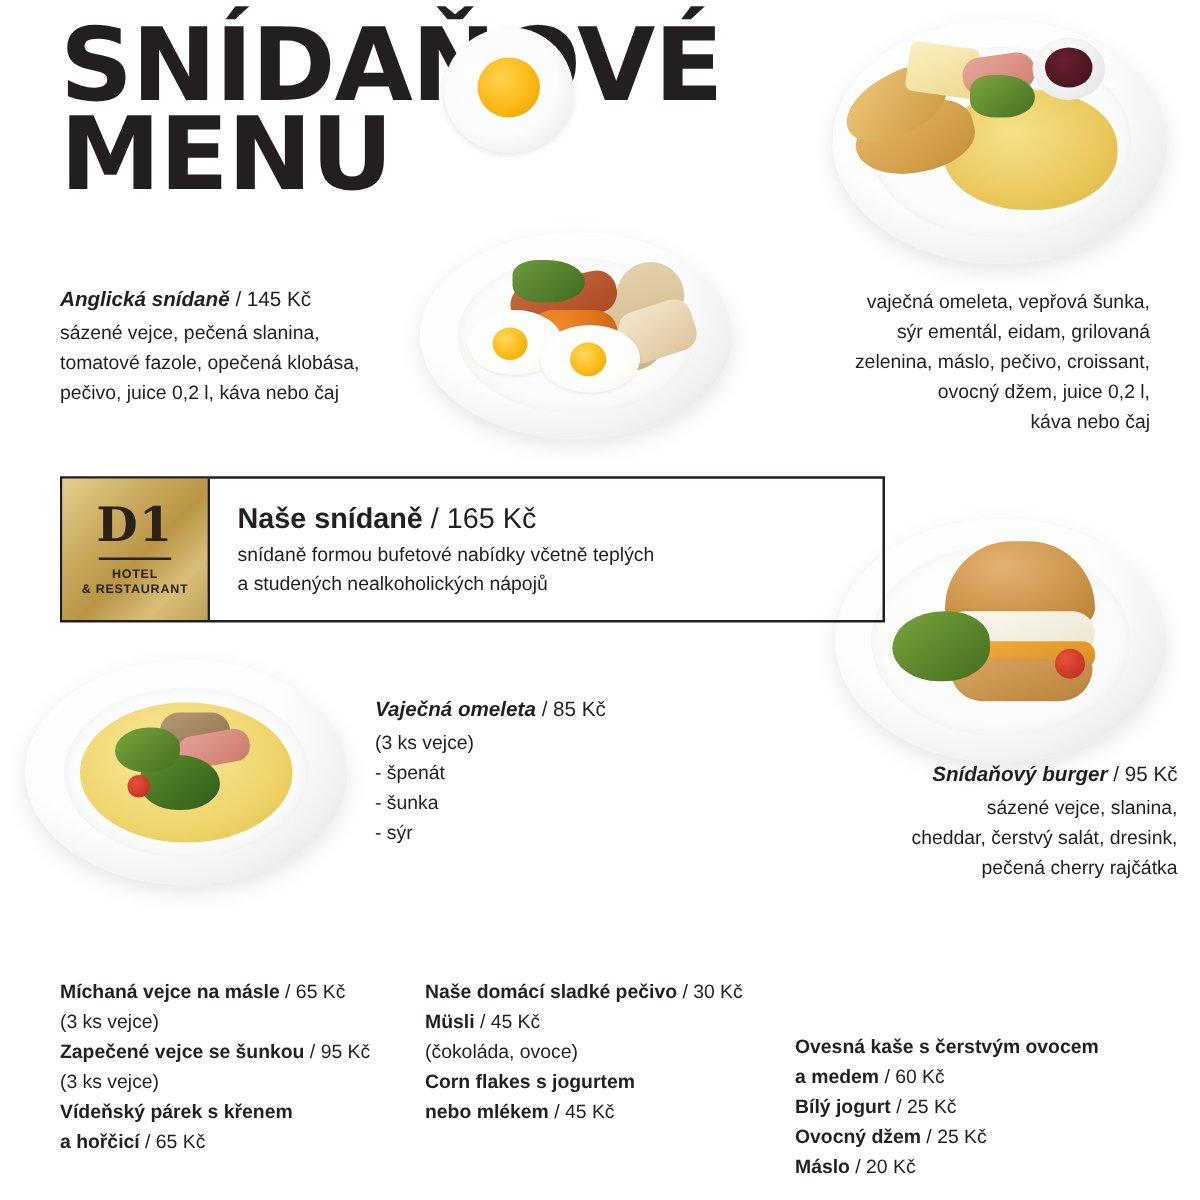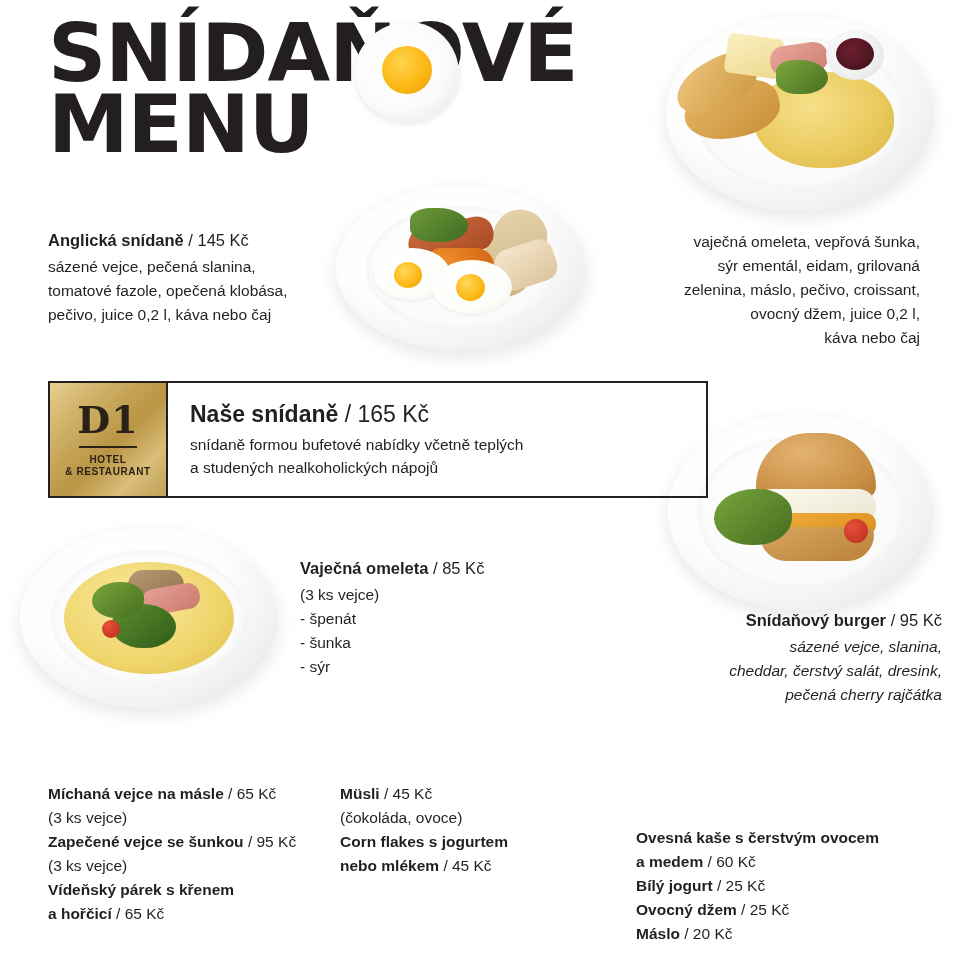--- a/index.html
+++ b/index.html
@@ -69,20 +69,21 @@
     font-weight: bold;
   }
   .item h3 {
     margin: 0 0 4px 0;
     font-size: 16.5px;
     font-weight: normal;
     line-height: 1.3;
   }
   .item h3 .name {
     font-weight: bold;
+    font-style: italic;
   }
   .item .desc {
     font-size: 15.5px;
     line-height: 1.55;
     color: #231f20;
   }
   .right-align { text-align: right; }
 
   
   .plate {
@@ -313,21 +314,21 @@
 - špenát
 - šunka
 - sýr</div>
   </div>
 
   <div class="item right-align" id="item-burger" style="left:592px; top:610px; width:350px;">
     <h3>
       <span class="name">Snídaňový burger</span>
       <span>/ 95 Kč</span>
     </h3>
-    <div class="desc" style="white-space:pre-line;font-style:italic;">sázené vejce, slanina,
+    <div class="desc" style="white-space:pre-line;">sázené vejce, slanina,
 cheddar, čerstvý salát, dresink,
 pečená cherry rajčátka</div>
   </div>
 
   <div class="bottom">
 
     <div class="col" id="col-1">
       <div class="row">
         <span class="name">Míchaná vejce na másle</span>
         <span>/ 65 Kč</span>
@@ -342,20 +343,24 @@
         <span class="name">Vídeňský párek s křenem</span>
       </div>
       <div class="row">
         <span class="name">a hořčicí</span>
         <span>/ 65 Kč</span>
       </div>
     </div>
 
     <div class="col" id="col-2">
       <div class="row">
+        <span class="name">Naše domácí sladké pečivo</span>
+        <span>/ 30 Kč</span>
+      </div>
+      <div class="row">
         <span class="name">Müsli</span>
         <span>/ 45 Kč</span>
       </div>
       <div class="sub">(čokoláda, ovoce)</div>
       <div class="row">
         <span class="name">Corn flakes s jogurtem</span>
       </div>
       <div class="row">
         <span class="name">nebo mlékem</span>
         <span>/ 45 Kč</span>

